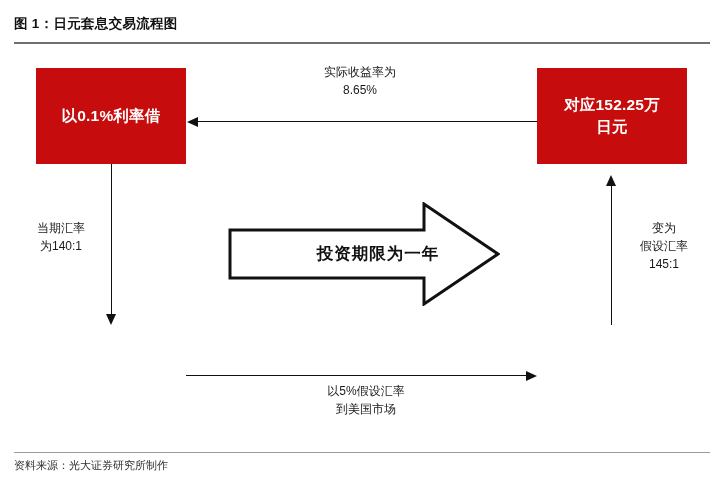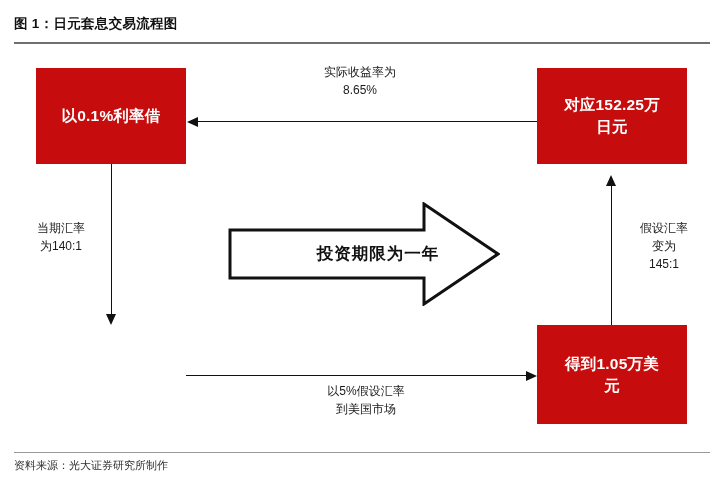--- a/index.html
+++ b/index.html
@@ -118,26 +118,20 @@
   </div>
 
   <div class="rbox" id="box-tr">
     <div>
       <span>对应152.25万</span>
       <span>日元</span>
     </div>
   </div>
 
 
-  <div class="rbox" id="box-br">
-    <div>
-      <span>得到1.05万美</span>
-      <span>元</span>
-    </div>
-  </div>
 
   <div class="conn" id="arrow-top">
     <div class="hline"></div>
     <div class="ahead left"></div>
   </div>
 
   <div class="conn" id="arrow-left">
     <div class="vline"></div>
     <div class="ahead down"></div>
   </div>
@@ -156,22 +150,22 @@
     <div>实际收益率为</div>
     <div>8.65%</div>
   </div>
 
   <div class="lbl" id="lbl-left">
     <div>当期汇率</div>
     <div>为140:1</div>
   </div>
 
   <div class="lbl" id="lbl-right">
+    <div>变为</div>
     <div>假设汇率</div>
-    <div>变为</div>
     <div>145:1</div>
   </div>
 
   <div class="lbl" id="lbl-bottom">
     <div>以5%假设汇率</div>
     <div>到美国市场</div>
   </div>
 
   <div id="block-arrow">
     <svg viewBox="0 0 272 104" xmlns="http://www.w3.org/2000/svg" aria-hidden="true">

